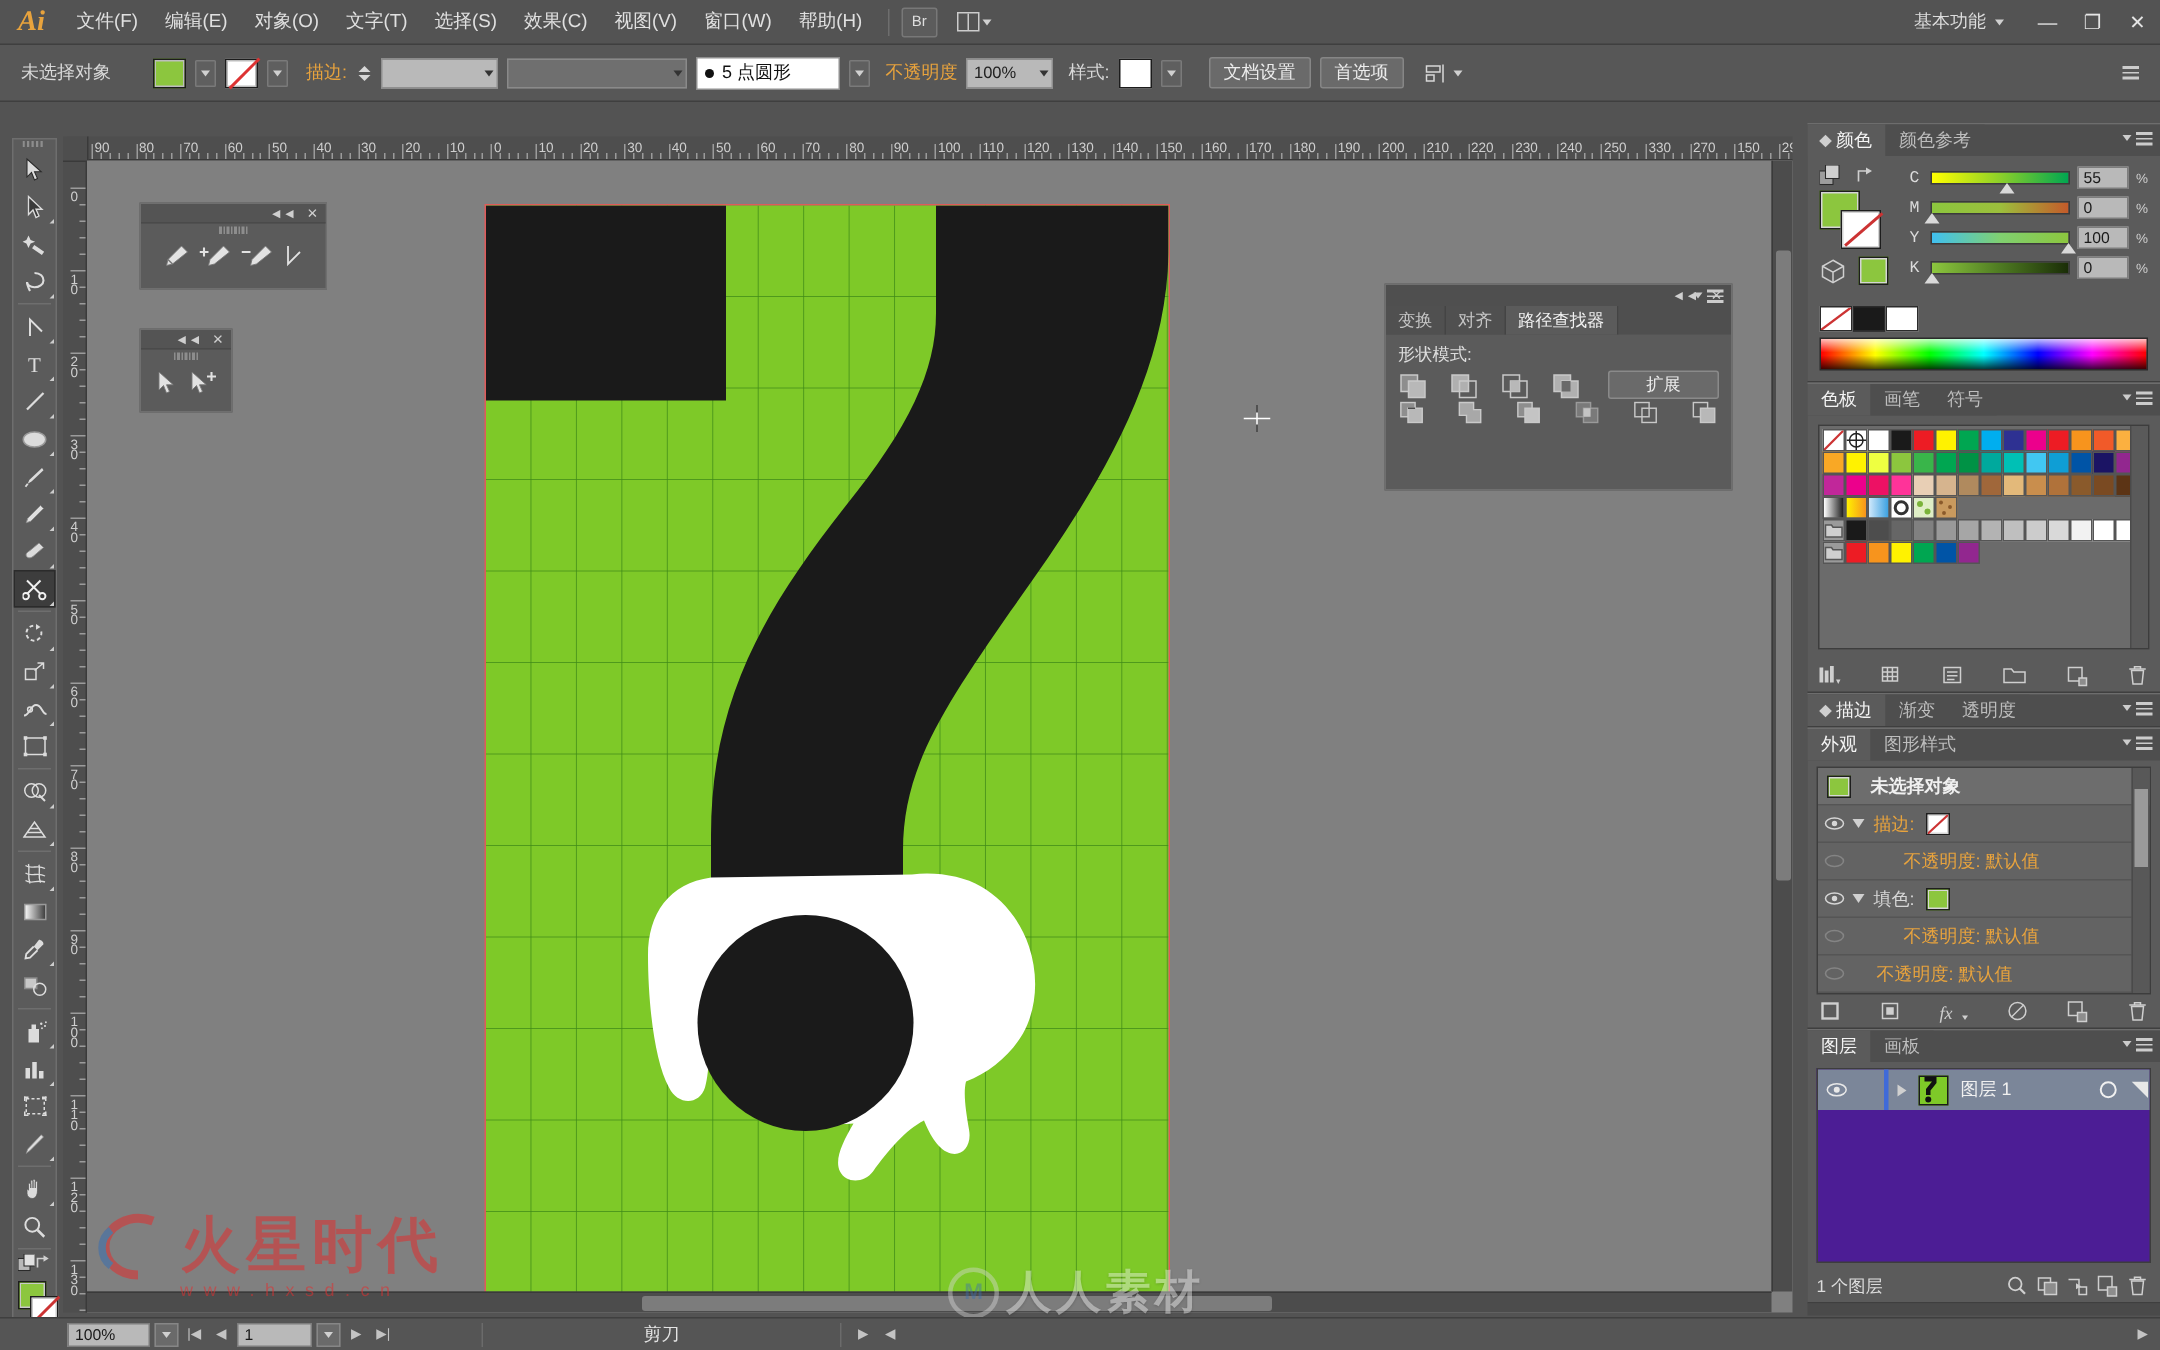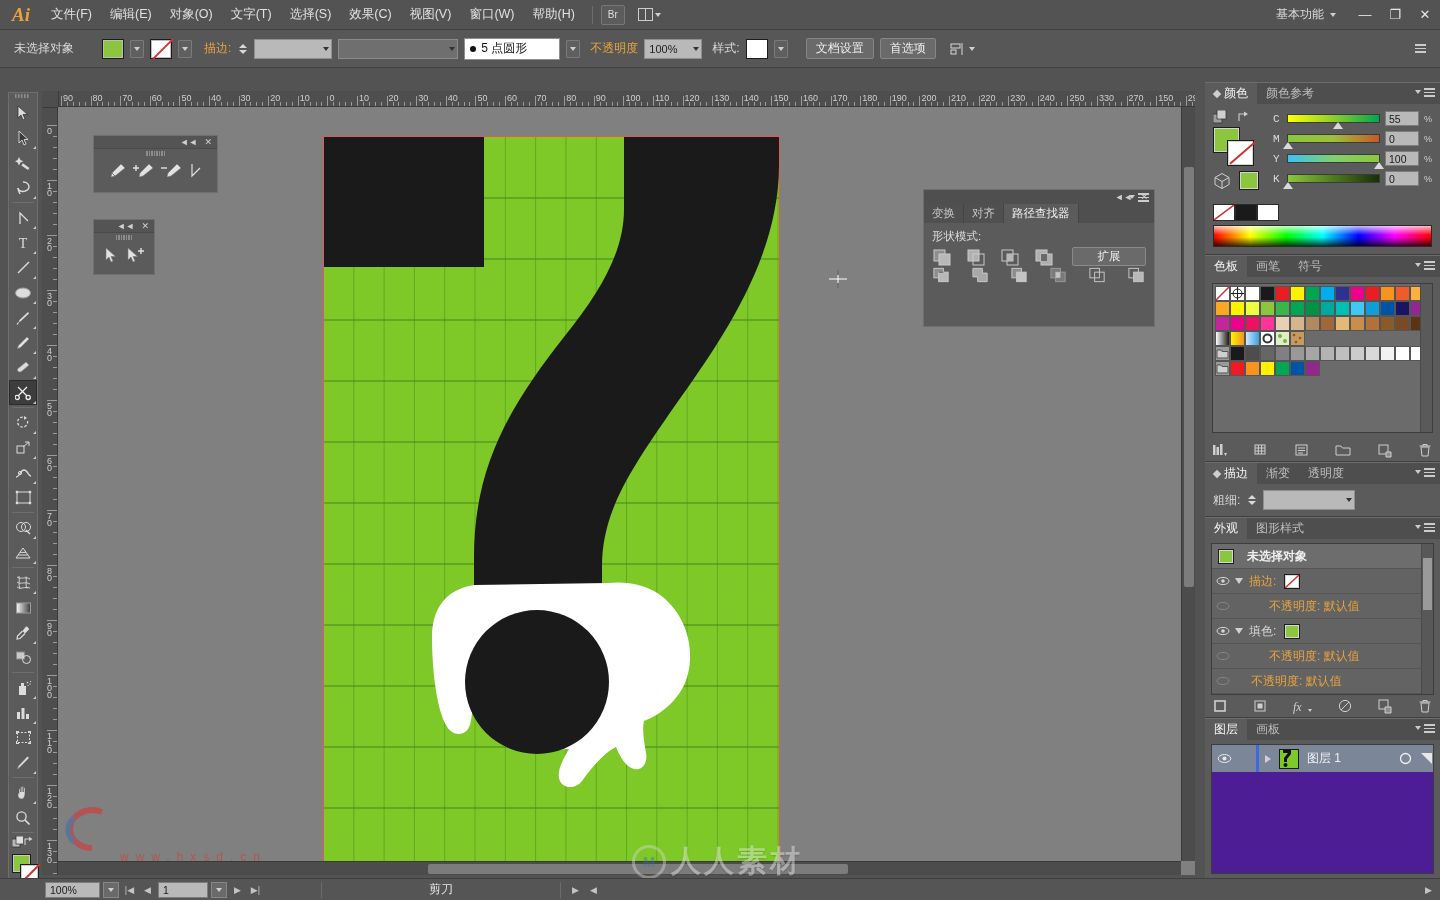--- a/index.html
+++ b/index.html
@@ -1442,31 +1442,20 @@
         <div class="pnl-tab">透明度</div>
         <div class="pnl-menu">
             <span class="caret"></span>
             <span class="lines">
               <i></i>
               <i></i>
               <i></i>
             </span>
           </div>
       </div>
-      <div class="strokepnl">
-        <span class="cb-label">粗细:</span>
-        <div class="spinner">
-            <i class="up"></i>
-            <i class="dn"></i>
-          </div>
-        <div class="combo" style="width:92px;">
-          <span></span>
-          <span class="caret"></span>
-        </div>
-      </div>
     </div>
 
     <div class="pnl">
       <div class="pnl-tabs">
         <div class="pnl-tab sel">外观</div>
         <div class="pnl-tab">图形样式</div>
         <div class="pnl-menu">
             <span class="caret"></span>
             <span class="lines">
               <i></i>
@@ -1639,20 +1628,21 @@
       </div>
     </div>
   </div>
 
   <div class="wm1">
     <div style="display:flex;align-items:center;gap:6px;">
       <svg width="52" height="52" viewBox="0 0 52 52">
         <path d="M40 10 C24 4 8 14 8 27 C8 38 18 46 30 46" fill="none" stroke="#e03030" stroke-width="6"></path>
         <path d="M12 40 C4 34 4 22 12 16" fill="none" stroke="#3a6fb0" stroke-width="5"></path>
       </svg>
+      <span class="cn">火星时代</span>
     </div>
     <div class="url" style="margin-left:58px;">www.hxsd.cn</div>
   </div>
 
   <div class="wm2">
     <span class="badge">M</span>
     <span class="cn">人人素材</span>
   </div>
 
   <div class="statusbar">

